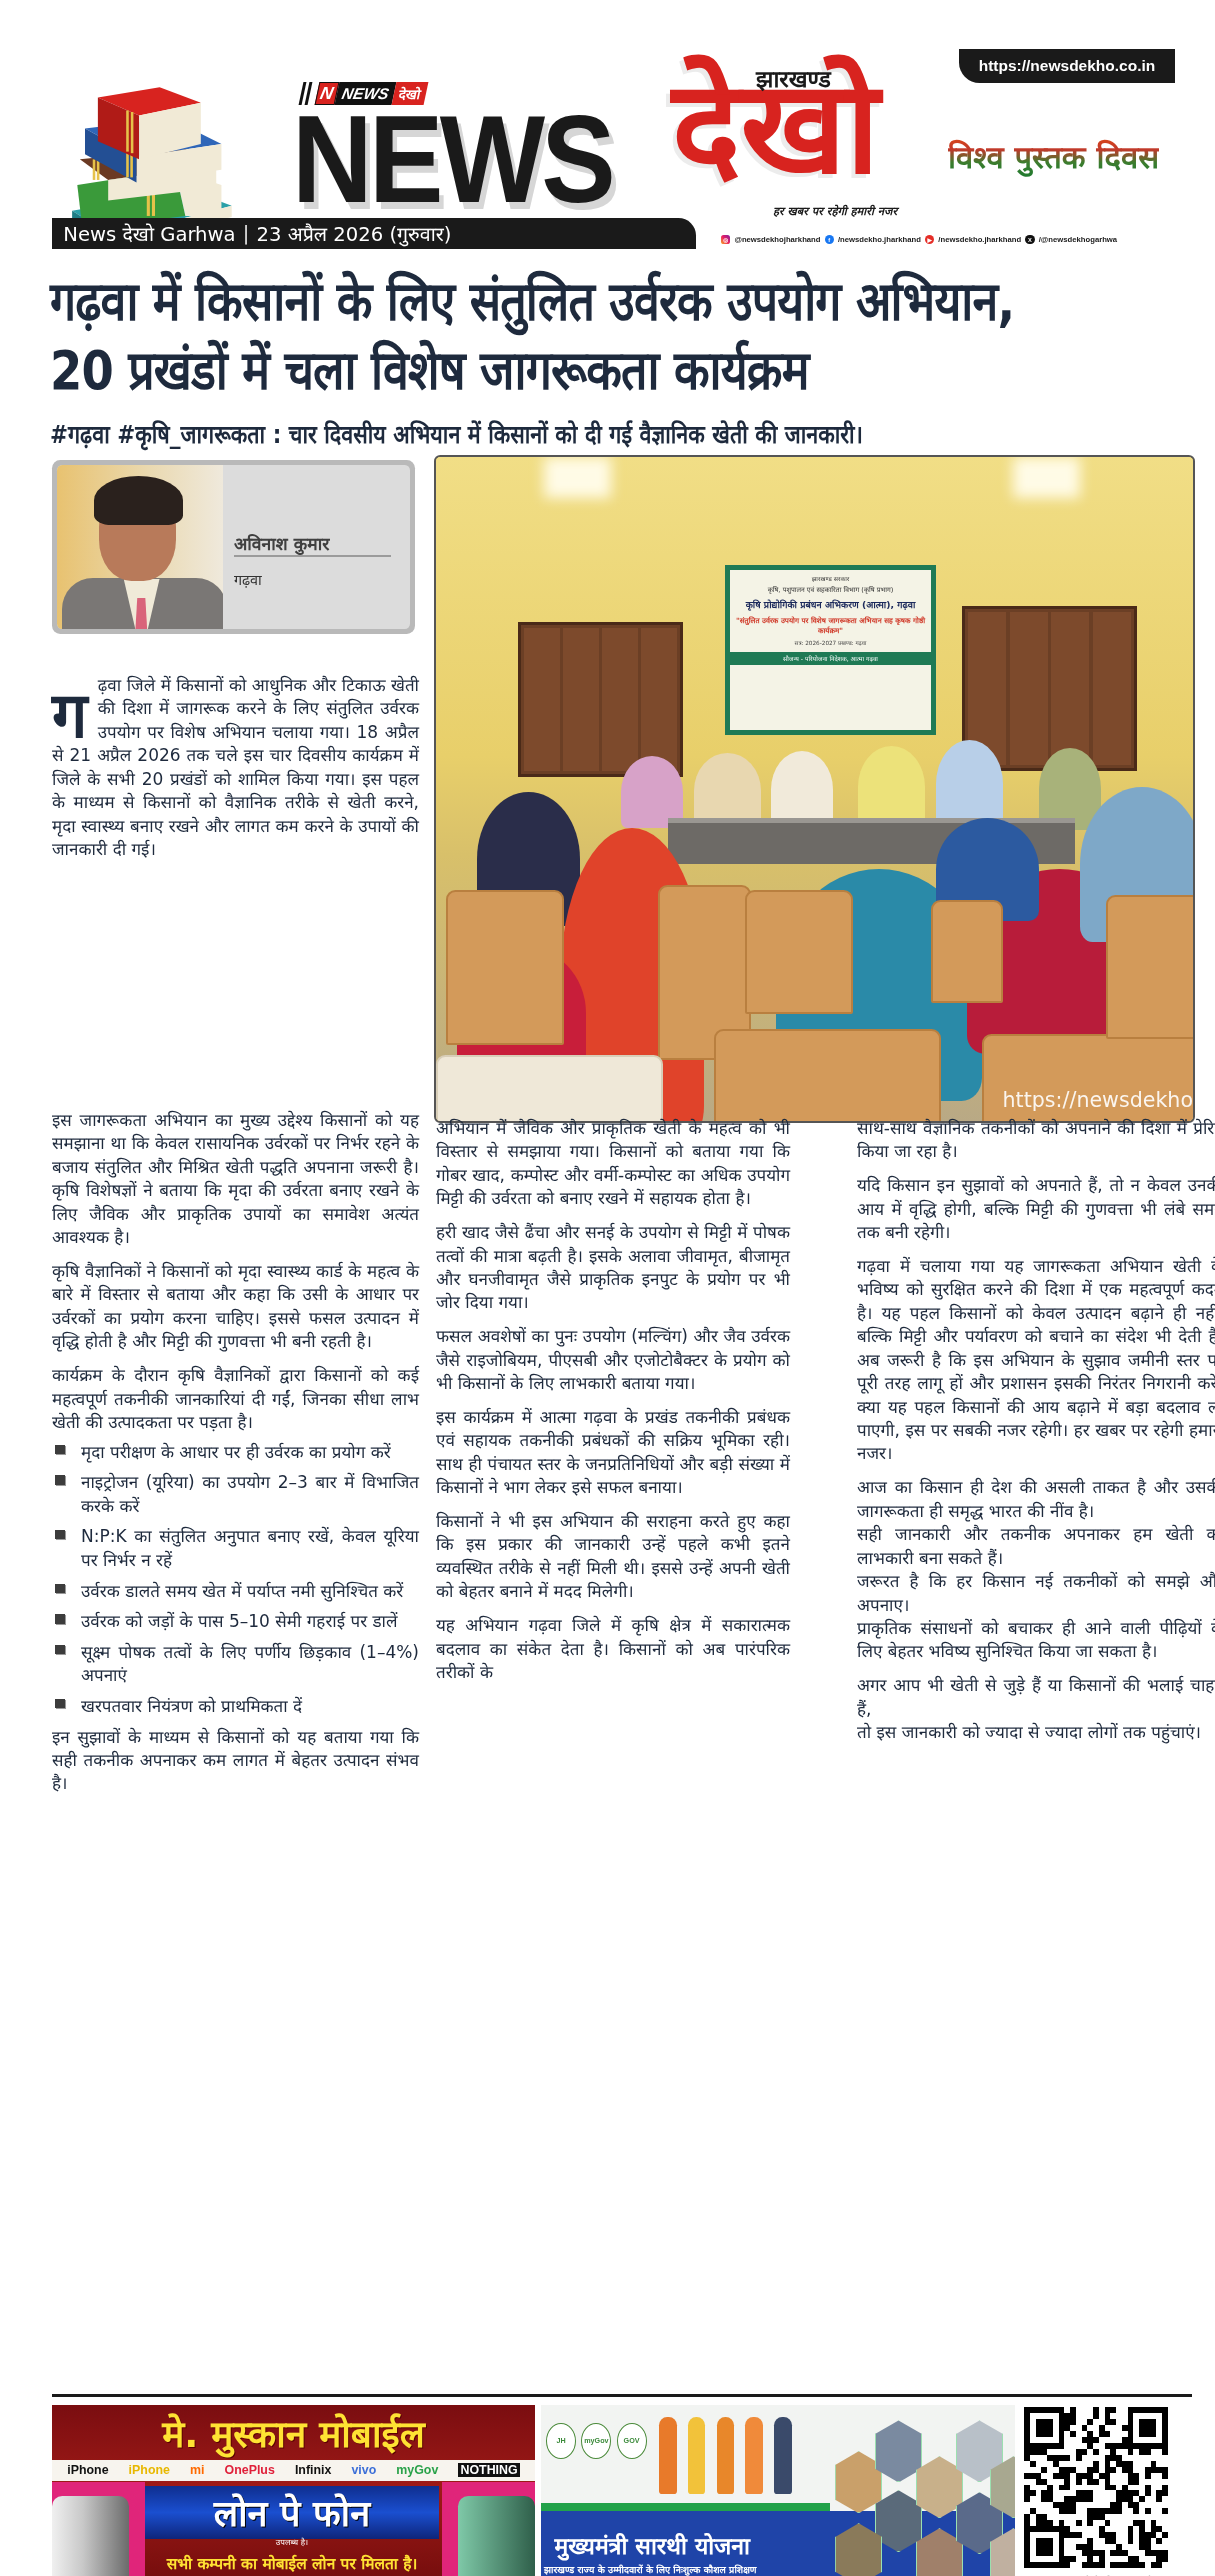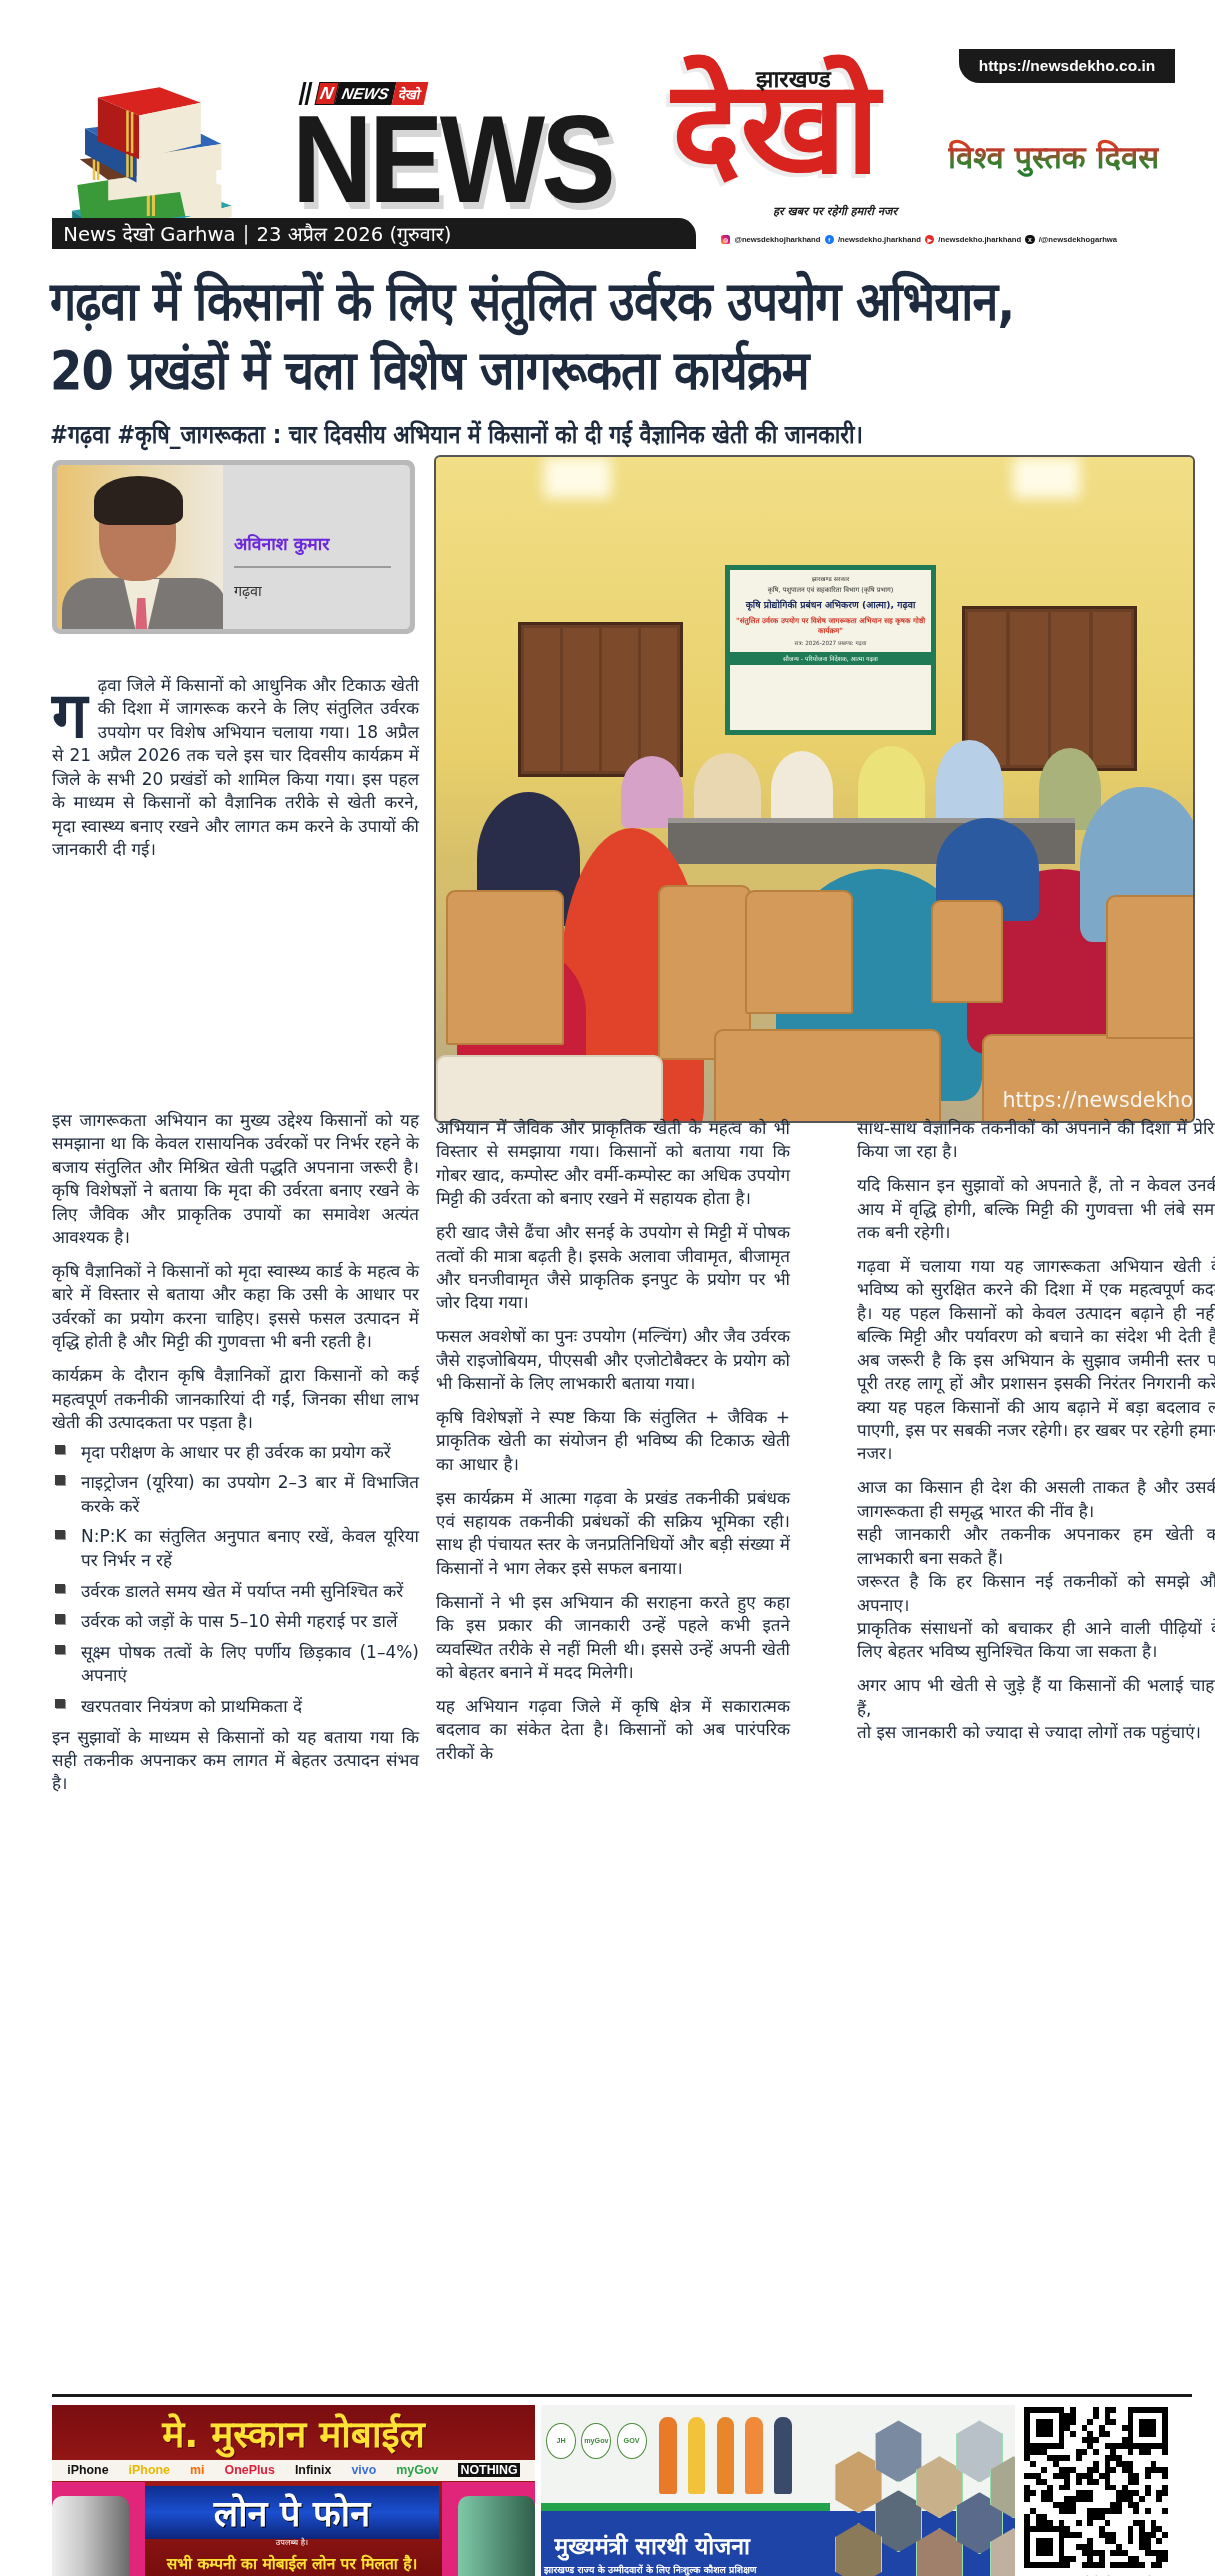--- a/index.html
+++ b/index.html
@@ -68,21 +68,21 @@
     border-radius: 8.2px; padding: 4.6px;
   }
   .author-inner { width: 100%; height: 100%; background: #dcdcdc; border-radius: 5.2px; display: flex; overflow: hidden; }
   .author-photo { width: 166px; height: 100%; position: relative; background: linear-gradient(90deg,#e8c270 0%,#ead9b0 55%,#efe9dc 100%); overflow: hidden; }
   .author-photo .head { position: absolute; left: 42px; top: 18.5px; width: 77px; height: 98px; border-radius: 45% 45% 42% 42%; background: #b87a5a; }
   .author-photo .hair { position: absolute; left: 37px; top: 11.3px; width: 89px; height: 49px; border-radius: 50% 50% 20% 20%; background: #2a211d; }
   .author-photo .suit { position: absolute; left: 5.2px; top: 113px; width: 165px; height: 72px; border-radius: 31px 31px 0 0; background: #7a7775; }
   .author-photo .shirt { position: absolute; left: 67px; top: 114px; width: 36px; height: 62px; background: #f0ead8; clip-path: polygon(0 0,100% 0,60% 100%,40% 100%); }
   .author-photo .tie { position: absolute; left: 78px; top: 133px; width: 13.4px; height: 46px; background: #d9647a; clip-path: polygon(20% 0,80% 0,100% 100%,0 100%); }
   .author-text { flex: 1; padding: 66px 0 0 11.3px; }
-  .author-name { font: bold 17.5px "DejaVu Sans", sans-serif; color: #6d28d9; border-bottom: 2.1px solid #9b9b9b; padding-bottom: 11px; width: 157px; }
+  .author-name { font: bold 17.5px "DejaVu Sans", sans-serif; color: #404040; border-bottom: 2.1px solid #9b9b9b; padding-bottom: 0; width: 157px; }
   .author-place { font: 14.4px "DejaVu Sans", sans-serif; color: #333; margin-top: 13.4px; }
 
   
   .photo {
     position: absolute; left: 434px; top: 455px; width: 761px; height: 668px; border: 2.1px solid #555;
     border-radius: 6.2px; overflow: hidden; background: #e8d06a;
   }
   .ph-wall { position: absolute; inset: 0; background: linear-gradient(180deg,#f1de86 0%,#e8cf6a 45%,#d8c06a 60%,#b9a985 100%); }
   .ph-light { position: absolute; top: 0; width: 67px; height: 41px; background: #fffbe6; filter: blur(6.2px); }
   .ph-window { position: absolute; background: #6b3f25; border: 3.1px solid #4a2a18; display: grid; grid-template-columns: repeat(4,1fr); gap: 3.1px; padding: 3.1px; }
@@ -313,21 +313,20 @@
     <li>सूक्ष्म पोषक तत्वों के लिए पर्णीय छिड़काव (1–4%) अपनाएं</li>
     <li>खरपतवार नियंत्रण को प्राथमिकता दें</li>
   </ul>
   <p>इन सुझावों के माध्यम से किसानों को यह बताया गया कि सही तकनीक अपनाकर कम लागत में बेहतर उत्पादन संभव है।</p>
 </div>
 
 <div class="col col2">
   <p>अभियान में जैविक और प्राकृतिक खेती के महत्व को भी विस्तार से समझाया गया। किसानों को बताया गया कि गोबर खाद, कम्पोस्ट और वर्मी-कम्पोस्ट का अधिक उपयोग मिट्टी की उर्वरता को बनाए रखने में सहायक होता है।</p>
   <p>हरी खाद जैसे ढैंचा और सनई के उपयोग से मिट्टी में पोषक तत्वों की मात्रा बढ़ती है। इसके अलावा जीवामृत, बीजामृत और घनजीवामृत जैसे प्राकृतिक इनपुट के प्रयोग पर भी जोर दिया गया।</p>
   <p>फसल अवशेषों का पुनः उपयोग (मल्चिंग) और जैव उर्वरक जैसे राइजोबियम, पीएसबी और एजोटोबैक्टर के प्रयोग को भी किसानों के लिए लाभकारी बताया गया।</p>
-  <p>कृषि विशेषज्ञों ने स्पष्ट किया कि संतुलित + जैविक + प्राकृतिक खेती का संयोजन ही भविष्य की टिकाऊ खेती का आधार है।</p>
   <p>इस कार्यक्रम में आत्मा गढ़वा के प्रखंड तकनीकी प्रबंधक एवं सहायक तकनीकी प्रबंधकों की सक्रिय भूमिका रही। साथ ही पंचायत स्तर के जनप्रतिनिधियों और बड़ी संख्या में किसानों ने भाग लेकर इसे सफल बनाया।</p>
   <p>किसानों ने भी इस अभियान की सराहना करते हुए कहा कि इस प्रकार की जानकारी उन्हें पहले कभी इतने व्यवस्थित तरीके से नहीं मिली थी। इससे उन्हें अपनी खेती को बेहतर बनाने में मदद मिलेगी।</p>
   <p>यह अभियान गढ़वा जिले में कृषि क्षेत्र में सकारात्मक बदलाव का संकेत देता है। किसानों को अब पारंपरिक तरीकों के</p>
 </div>
 
 <div class="col col3">
   <p>साथ-साथ वैज्ञानिक तकनीकों को अपनाने की दिशा में प्रेरित किया जा रहा है।</p>
   <p>यदि किसान इन सुझावों को अपनाते हैं, तो न केवल उनकी आय में वृद्धि होगी, बल्कि मिट्टी की गुणवत्ता भी लंबे समय तक बनी रहेगी।</p>
   <p>गढ़वा में चलाया गया यह जागरूकता अभियान खेती के भविष्य को सुरक्षित करने की दिशा में एक महत्वपूर्ण कदम है। यह पहल किसानों को केवल उत्पादन बढ़ाने ही नहीं, बल्कि मिट्टी और पर्यावरण को बचाने का संदेश भी देती है। अब जरूरी है कि इस अभियान के सुझाव जमीनी स्तर पर पूरी तरह लागू हों और प्रशासन इसकी निरंतर निगरानी करे। क्या यह पहल किसानों की आय बढ़ाने में बड़ा बदलाव ला पाएगी, इस पर सबकी नजर रहेगी। हर खबर पर रहेगी हमारी नजर।</p>
   <p class="tight">आज का किसान ही देश की असली ताकत है और उसकी जागरूकता ही समृद्ध भारत की नींव है।</p>

